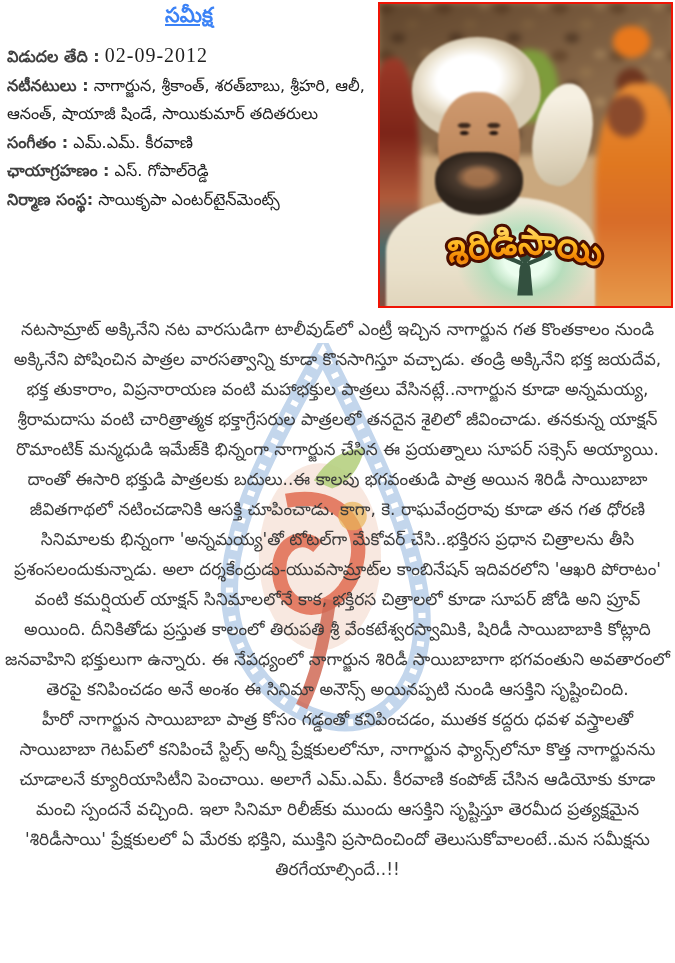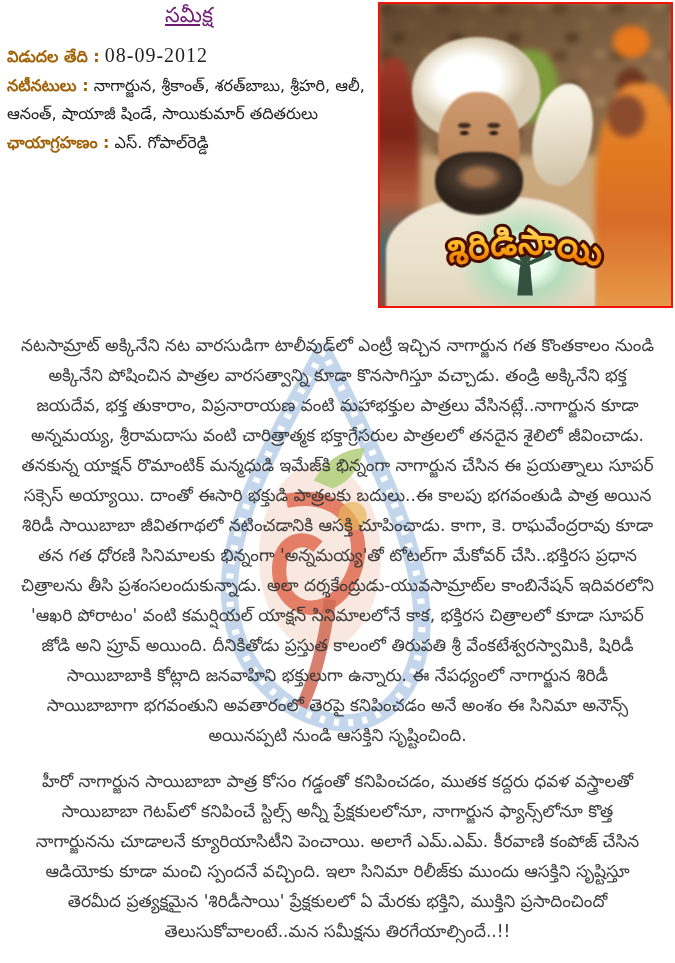--- a/index.html
+++ b/index.html
@@ -6,27 +6,27 @@
   body { width: 675px; font-family: "DejaVu Sans", "Liberation Sans", sans-serif; }
   .page { position: relative; width: 675px; height: 963px; background: #ffffff; overflow: hidden; }
 
   
   .watermark { position: absolute; left: 198px; top: 343px; width: 248px; height: 392px;
                z-index: 0; opacity: 0.85; pointer-events: none; }
 
   
   .review-title { position: absolute; left: 0; top: 3px; width: 378px; text-align: center;
                   z-index: 2; }
-  .review-title a { font-size: 21px; font-weight: normal; color: #701a75;
+  .review-title a { font-size: 21px; font-weight: bold; color: #3b82f6;
                     text-decoration: underline; cursor: pointer; }
 
   
   .info { position: absolute; left: 7px; top: 41px; width: 366px; z-index: 2; }
   .info-row { font-size: 16px; line-height: 28.5px; color: #1e1e1e; }
-  .info-label { color: #a16207; font-weight: bold; }
+  .info-label { color: #404040; font-weight: bold; }
   .info-value { color: #1e1e1e; }
   .info-row:first-child .info-value { font-family: "Liberation Serif", serif; font-size: 20px;
                                       letter-spacing: 1px; }
 
   
   .poster { position: absolute; left: 378px; top: 2px; width: 295px; height: 306px;
             box-sizing: border-box; border: 2px solid #ef1405; background: #caa87e;
             overflow: hidden; z-index: 2; }
   .poster * { position: absolute; }
   .p-blur { inset: 0; filter: blur(3px); }
@@ -77,21 +77,21 @@
              background: linear-gradient(180deg, #efe8d6 0%, #e9e0ca 60%, #ded2b8 100%);
              border-radius: 45% 40% 0 0; }
   .p-glow { left: 26%; bottom: -4%; width: 48%; height: 38%; filter: none;
              background: radial-gradient(closest-side, rgba(235,255,240,.95) 0 30%, rgba(150,220,180,.6) 55%, rgba(80,150,110,0) 100%); }
   .p-sai-figure { left: 40%; bottom: 2%; width: 20%; height: 18%; }
   .poster-title-svg { left: 0; bottom: -4px; width: 100%; height: 100px; }
 
   
   .review { position: absolute; left: 0; top: 314px; width: 675px; z-index: 1;
             text-align: center; }
-  .review p { margin: 16px; padding: 0 4px; font-size: 17px; line-height: 30px; color: #3b3b3b; }
+  .review p { margin: 0; padding: 0 4px; font-size: 17px; line-height: 30px; color: #3b3b3b; }
 </style>
 </head>
 <body>
 
 <div class="page">
 
   <svg class="watermark" viewBox="0 0 240 385">
     <path d="M121 8 C 88 70, 38 150, 30 225 C 22 300, 68 360, 130 372 C 186 381, 222 330, 218 263 C 214 193, 165 95, 121 8 Z" fill="none" stroke="#b9cfe9" stroke-width="17"></path>
     <path d="M121 8 C 88 70, 38 150, 30 225 C 22 300, 68 360, 130 372 C 186 381, 222 330, 218 263 C 214 193, 165 95, 121 8 Z" fill="none" stroke="#ffffff" stroke-width="7" stroke-dasharray="5 9"></path>
     <ellipse cx="118" cy="210" rx="60" ry="92" fill="#f0cdbb" opacity="0.55"></ellipse>
@@ -101,29 +101,37 @@
     <circle cx="150" cy="170" r="14" fill="#e6a83c" opacity="0.7"></circle>
   </svg>
 
   <div class="review-title">
     <a>సమీక్ష</a>
   </div>
 
   <div class="info">
     <div class="info-row">
       <span class="info-label">విడుదల తేది :</span>
-      <span class="info-value">08-09-2012</span>
+      <span class="info-value">02-09-2012</span>
     </div>
     <div class="info-row">
       <span class="info-label">నటీనటులు :</span>
       <span class="info-value">నాగార్జున, శ్రీకాంత్, శరత్‌బాబు, శ్రీహరి, ఆలీ, ఆనంత్, షాయాజీ షిండే, సాయికుమార్ తదితరులు</span>
     </div>
     <div class="info-row">
+      <span class="info-label">సంగీతం :</span>
+      <span class="info-value">ఎమ్.ఎమ్. కీరవాణి</span>
+    </div>
+    <div class="info-row">
       <span class="info-label">ఛాయాగ్రహణం :</span>
       <span class="info-value">ఎస్. గోపాల్‌రెడ్డి</span>
+    </div>
+    <div class="info-row">
+      <span class="info-label">నిర్మాణ సంస్థ:</span>
+      <span class="info-value">సాయికృపా ఎంటర్‌టైన్‌మెంట్స్</span>
     </div>
   </div>
 
   <div class="poster">
     <div class="p-blur">
       <div class="p-rocks"></div>
       <div class="p-rocks-shade"></div>
       <div class="p-left-figure"></div>
       <div class="p-green-lady"></div>
       <div class="p-orange-man"></div>

